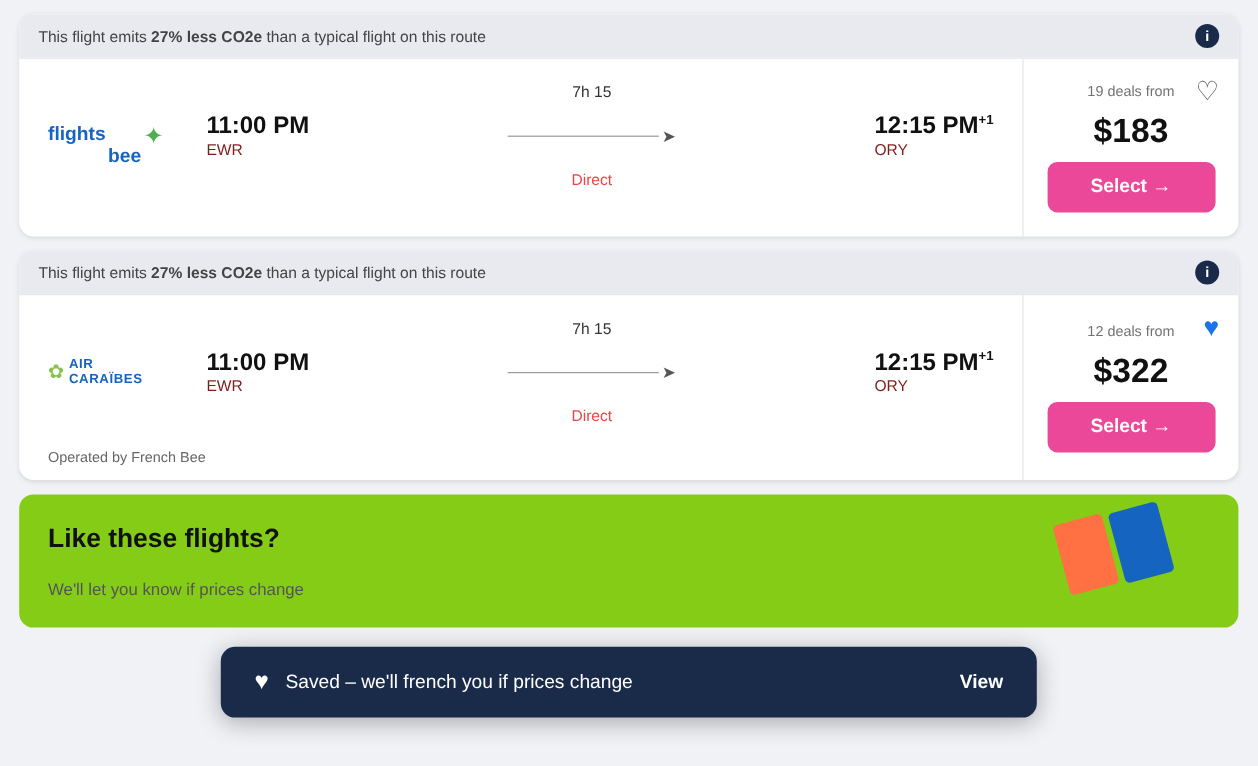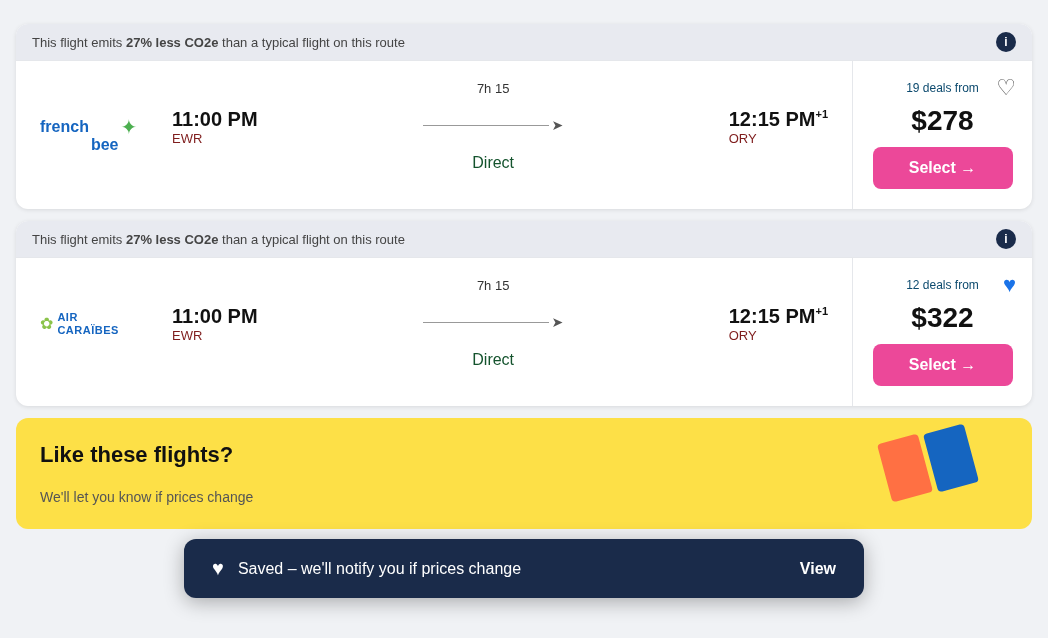--- a/index.html
+++ b/index.html
@@ -7,21 +7,21 @@
       font-family: -apple-system, BlinkMacSystemFont, 'Segoe UI', sans-serif;
       background: #f0f2f5;
       width: 1048px;
       min-height: 638px;
       position: relative;
       overflow: hidden;
     }
 
     .page-container {
       width: 1048px;
-      padding: 24px 16px;
+      padding: 12px 16px;
       display: flex;
       flex-direction: column;
       gap: 12px;
     }
 
     
     .flight-wrapper {
       border-radius: 12px;
       overflow: hidden;
       background: white;
@@ -155,22 +155,22 @@
       flex: 1;
       height: 1px;
       background: #999;
     }
     .arrow {
       color: #555;
       font-size: 14px;
       margin-left: 2px;
     }
     .stops {
-      font-size: 16px;
-      color: #14532d;
+      font-size: 13px;
+      color: #ef4444;
       font-weight: 500;
     }
 
     .operated-by {
       font-size: 12px;
       color: #666;
       padding: 0 0 12px 24px;
     }
 
     
@@ -194,21 +194,21 @@
       border: none;
       cursor: pointer;
       font-size: 22px;
       line-height: 1;
     }
     .heart-outline { color: #555; }
     .heart-filled { color: #1a73e8; }
 
     .deals-text {
       font-size: 12px;
-      color: #0c4a6e;
+      color: #737373;
       text-align: center;
     }
     .price {
       font-size: 28px;
       font-weight: 700;
       color: #111;
       text-align: center;
     }
 
     .select-btn {
@@ -222,21 +222,21 @@
       cursor: pointer;
       display: flex;
       align-items: center;
       gap: 6px;
       width: 140px;
       justify-content: center;
     }
 
     
     .third-section {
-      background: #fde047;
+      background: #84cc16;
       border-radius: 12px;
       padding: 24px;
       min-height: 80px;
       position: relative;
       overflow: hidden;
     }
     .third-section-text {
       font-size: 22px;
       font-weight: 700;
       color: #111;
@@ -321,21 +321,21 @@
         This flight emits <strong>27% less CO2e</strong> than a typical flight on this route
       </span>
       <div class="info-icon">i</div>
     </div>
     <div class="flight-card">
       <div class="flight-card-inner" style="flex:1">
         <div class="flight-main-row">
           <div class="flight-info">
             <div class="airline-logo">
               <div class="logo-frenchbee">
-                <span class="french">french</span>
+                <span class="french">flights</span>
                 <span class="bee">bee</span>
                 <span class="bee-dot">✦</span>
               </div>
             </div>
             <div class="flight-times">
               <div class="time-block">
                 <div class="time">11:00 PM</div>
                 <div class="airport">EWR</div>
               </div>
               <div class="route-middle">
@@ -352,21 +352,21 @@
               </div>
             </div>
           </div>
         </div>
       </div>
       <div class="price-section">
         <button class="heart-btn">
           <span class="heart-outline">♡</span>
         </button>
         <div class="deals-text">19 deals from</div>
-        <div class="price">$278</div>
+        <div class="price">$183</div>
         <button class="select-btn">Select →</button>
       </div>
     </div>
   </div>
 
   <div class="flight-wrapper">
     <div class="eco-banner">
       <span>
         This flight emits <strong>27% less CO2e</strong> than a typical flight on this route
       </span>
@@ -398,20 +398,21 @@
                 </div>
                 <div class="stops">Direct</div>
               </div>
               <div class="time-block">
                 <div class="time">12:15 PM<span class="superscript">+1</span></div>
                 <div class="airport">ORY</div>
               </div>
             </div>
           </div>
         </div>
+        <div class="operated-by">Operated by French Bee</div>
       </div>
       <div class="price-section">
         <button class="heart-btn">
           <span class="heart-filled">♥</span>
         </button>
         <div class="deals-text">12 deals from</div>
         <div class="price">$322</div>
         <button class="select-btn">Select →</button>
       </div>
     </div>
@@ -423,15 +424,15 @@
     <div class="illustration">
       <div class="card-shape card-1"></div>
       <div class="card-shape card-2"></div>
     </div>
   </div>
 
 </div>
 
 <div class="toast">
   <span class="toast-heart">♥</span>
-  <span class="toast-text">Saved – we'll notify you if prices change</span>
+  <span class="toast-text">Saved – we'll french you if prices change</span>
   <a class="toast-view" href="#">View</a>
 </div>
 
 </body></html>

